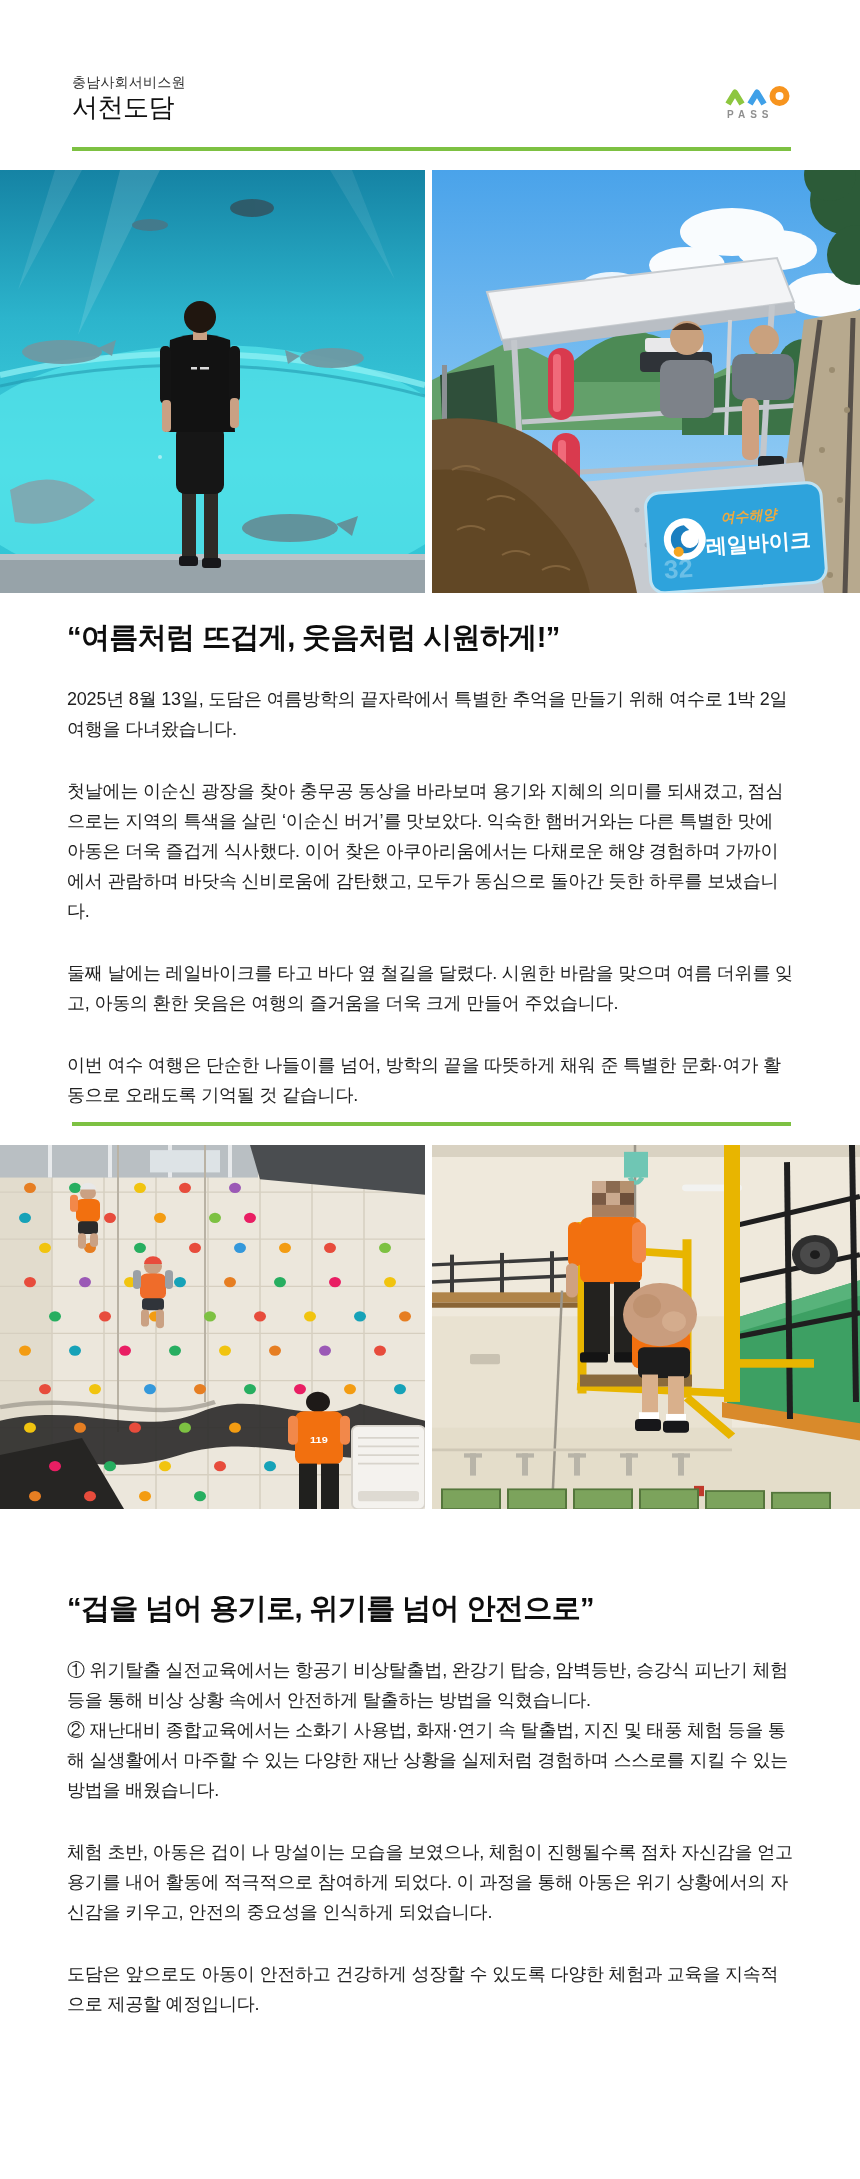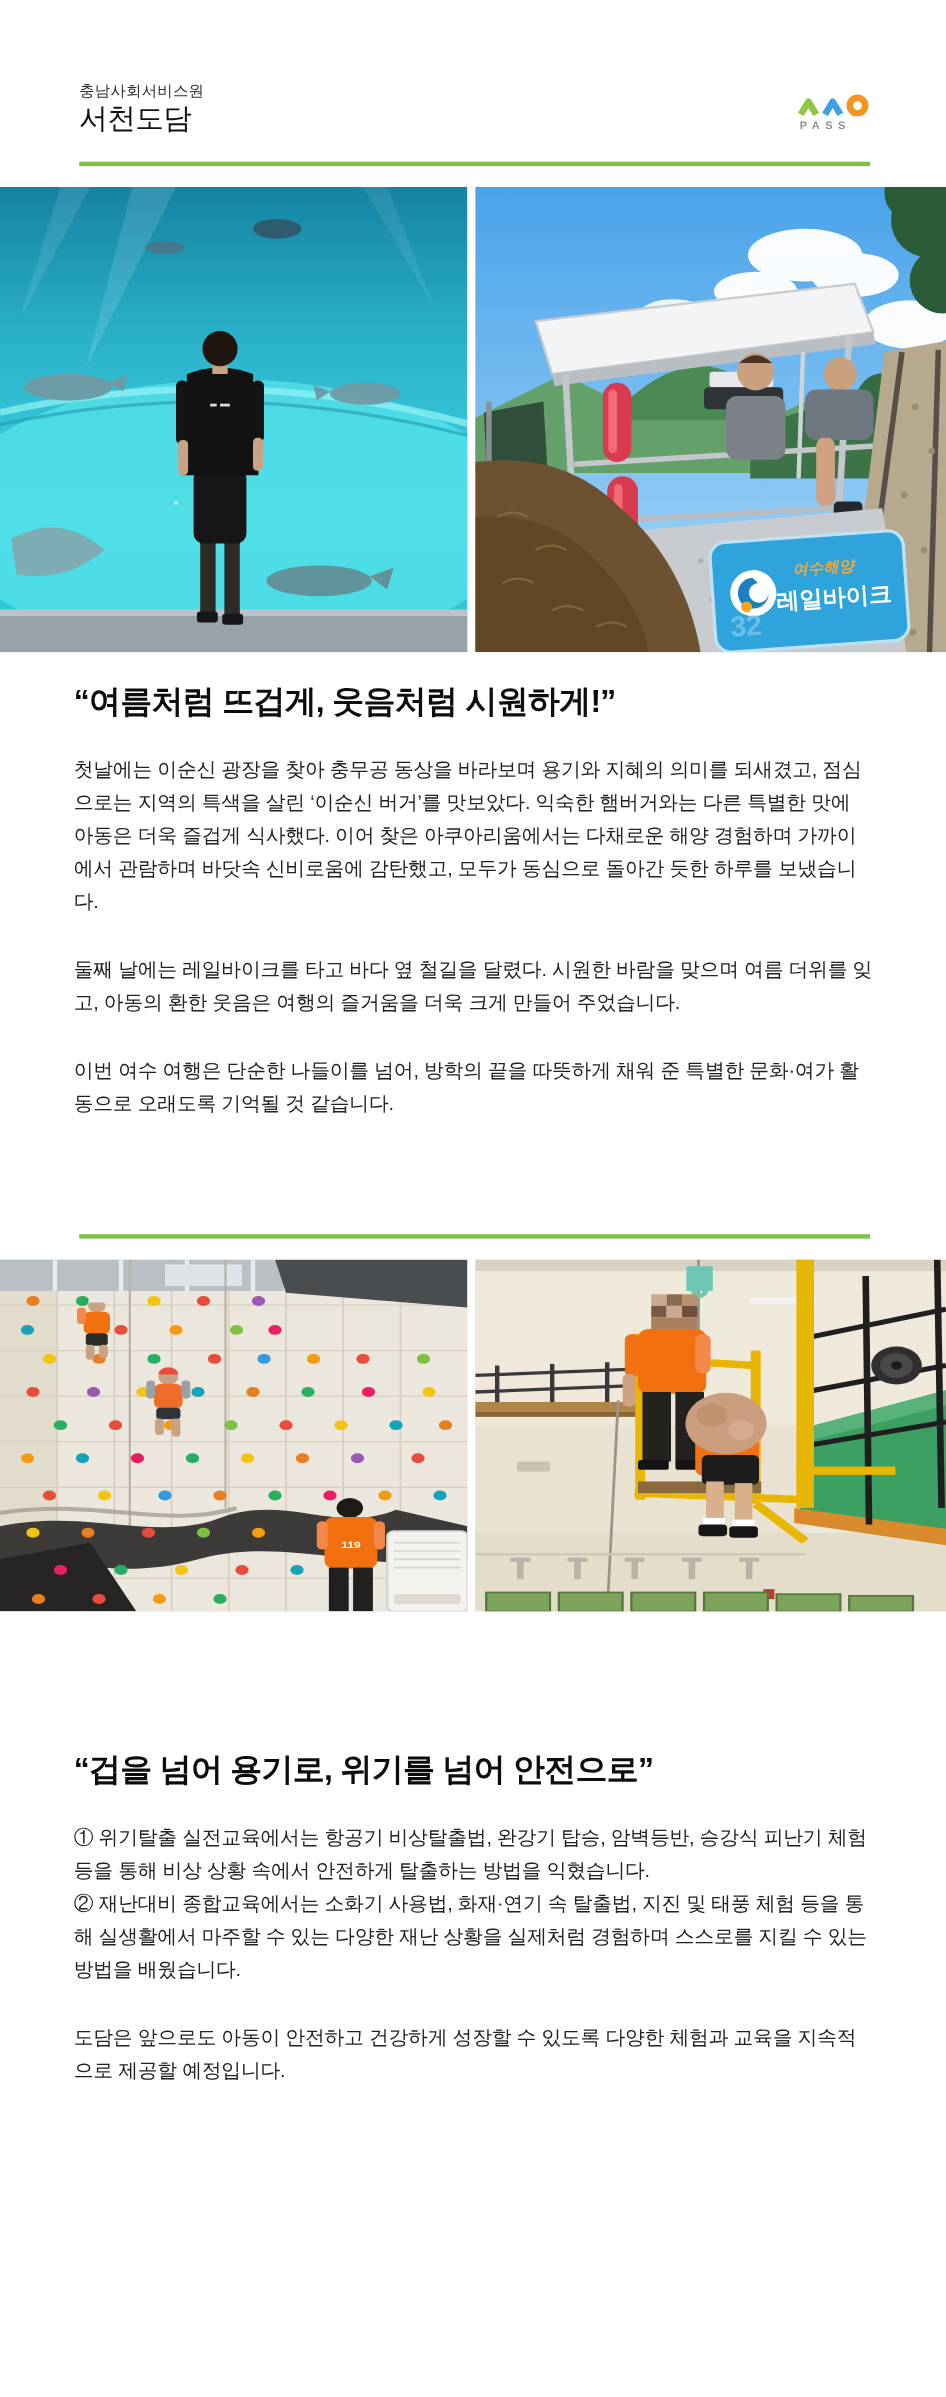--- a/index.html
+++ b/index.html
@@ -10,21 +10,21 @@
   .header-org{left:72px;top:74px;font-size:14px;color:#2d2d2d;letter-spacing:.2px}
   .header-title{left:72px;top:90px;font-size:26px;font-weight:400;color:#101010;letter-spacing:-.5px}
   .logo{left:722px;top:85px;width:70px;text-align:left}
   .logo-row{display:flex;align-items:flex-end;justify-content:center;gap:2px;height:21px}
   .logo-pass{margin-top:3px;font-size:10px;letter-spacing:5px;padding-left:5px;color:#8f8f8f;font-weight:600}
   .rule{left:72px;width:719px;height:4px;background:#7dc142}
   .rule-top{top:147px}
   .rule-mid{top:1122px}
   .photo-row{left:0;width:860px;display:flex;gap:7px}
   .row1{top:170px;height:423px}
-  .row2{top:1145px;height:320px}
+  .row2{top:1145px;height:364px}
   figure{margin:0;height:100%;overflow:hidden;background:#dfe5e8}
   figure svg{display:block;width:100%;height:100%}
   .ph-left{width:425px}
   .ph-right{width:428px}
   .text-block{left:67px;width:726px}
   .s1{top:618px}
   .s2{top:1589px}
   .text-block h2{margin:0 0 26px;font-size:29px;font-weight:800;color:#0d0d0d;letter-spacing:-.6px}
   .text-block p{margin:0 0 32px;font-size:18px;line-height:30px;color:#212121;letter-spacing:-.2px}
   .text-block p.tight{margin-bottom:0}
@@ -218,20 +218,21 @@
         <text class="sign-sub" x="318" y="352" text-anchor="middle" fill="#f0a93c">여수해양</text>
         <text class="sign-main" x="326" y="382" text-anchor="middle" fill="#ffffff">레일바이크</text>
         <text class="sign-num" x="230" y="404" fill="#9ed7f0">32</text>
       </g>
     </svg>
   </figure>
 </div>
 
 <section class="abs text-block s1">
   <h2>“여름처럼 뜨겁게, 웃음처럼 시원하게!”</h2>
+  <p>2025년 8월 13일, 도담은 여름방학의 끝자락에서 특별한 추억을 만들기 위해 여수로 1박 2일 여행을 다녀왔습니다.</p>
   <p>첫날에는 이순신 광장을 찾아 충무공 동상을 바라보며 용기와 지혜의 의미를 되새겼고, 점심으로는 지역의 특색을 살린 ‘이순신 버거’를 맛보았다. 익숙한 햄버거와는 다른 특별한 맛에 아동은 더욱 즐겁게 식사했다. 이어 찾은 아쿠아리움에서는 다채로운 해양 경험하며 가까이에서 관람하며 바닷속 신비로움에 감탄했고, 모두가 동심으로 돌아간 듯한 하루를 보냈습니다.</p>
   <p>둘째 날에는 레일바이크를 타고 바다 옆 철길을 달렸다. 시원한 바람을 맞으며 여름 더위를 잊고, 아동의 환한 웃음은 여행의 즐거움을 더욱 크게 만들어 주었습니다.</p>
   <p>이번 여수 여행은 단순한 나들이를 넘어, 방학의 끝을 따뜻하게 채워 준 특별한 문화·여가 활동으로 오래도록 기억될 것 같습니다.</p>
 </section>
 
 <div class="abs rule rule-mid"></div>
 
 <div class="abs photo-row row2">
 
   <figure class="ph-left" aria-label="실내 암벽등반 체험">
@@ -490,14 +491,15 @@
           <rect x="340" y="406" width="58" height="19"></rect>
       </g>
     </svg>
   </figure>
 </div>
 
 <section class="abs text-block s2">
   <h2>“겁을 넘어 용기로, 위기를 넘어 안전으로”</h2>
   <p class="tight">① 위기탈출 실전교육에서는 항공기 비상탈출법, 완강기 탑승, 암벽등반, 승강식 피난기 체험 등을 통해 비상 상황 속에서 안전하게 탈출하는 방법을 익혔습니다.</p>
   <p>② 재난대비 종합교육에서는 소화기 사용법, 화재·연기 속 탈출법, 지진 및 태풍 체험 등을 통해 실생활에서 마주할 수 있는 다양한 재난 상황을 실제처럼 경험하며 스스로를 지킬 수 있는 방법을 배웠습니다.</p>
+  <p>체험 초반, 아동은 겁이 나 망설이는 모습을 보였으나, 체험이 진행될수록 점차 자신감을 얻고 용기를 내어 활동에 적극적으로 참여하게 되었다. 이 과정을 통해 아동은 위기 상황에서의 자신감을 키우고, 안전의 중요성을 인식하게 되었습니다.</p>
   <p>도담은 앞으로도 아동이 안전하고 건강하게 성장할 수 있도록 다양한 체험과 교육을 지속적으로 제공할 예정입니다.</p>
 </section>
 
 </body></html>

